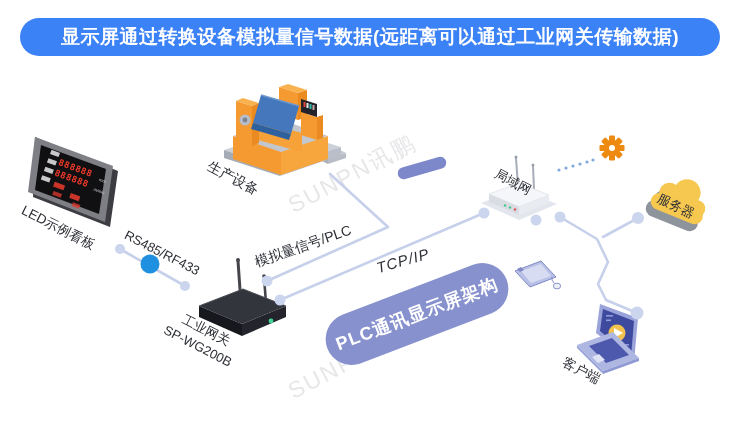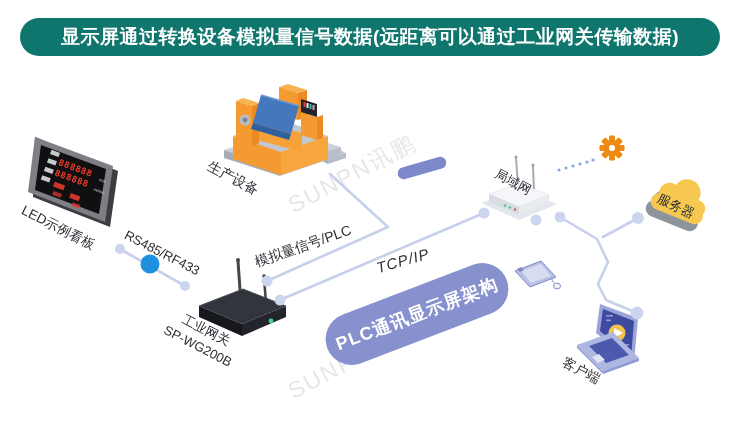--- a/index.html
+++ b/index.html
@@ -1,19 +1,19 @@
 <!DOCTYPE html>
 <html><head>
 <meta charset="utf-8">
 <style>
   html,body{margin:0;padding:0;background:#ffffff;}
   .stage{position:relative;width:750px;height:446px;background:#ffffff;overflow:hidden;
          font-family:"Liberation Sans",sans-serif;}
   .banner{position:absolute;left:20px;top:18px;width:700px;height:38px;border-radius:19px;
-          background:#0f766e;display:flex;align-items:center;justify-content:center;}
+          background:#3b82f6;display:flex;align-items:center;justify-content:center;}
   .banner span{color:#ffffff;font-size:19px;font-weight:700;letter-spacing:.5px;white-space:nowrap;}
   .wm{position:absolute;color:#d7d7db;opacity:.6;font-size:23px;font-weight:500;letter-spacing:2px;
       white-space:nowrap;transform:translate(-50%,-50%) rotate(-28deg);}
   .wm1{left:352px;top:174px;}
   .wm2{left:352px;top:360px;}
   svg{position:absolute;left:0;top:0;}
   .lbl{position:absolute;color:#2d2f36;font-size:13px;white-space:nowrap;line-height:1.35;
        transform:translate(-50%,-50%) rotate(27deg);text-align:center;}
   .lbl-led{left:58px;top:228px;font-size:13.5px;}
   .lbl-machine{left:233px;top:178px;font-size:14px;transform:translate(-50%,-50%) rotate(28deg);}

